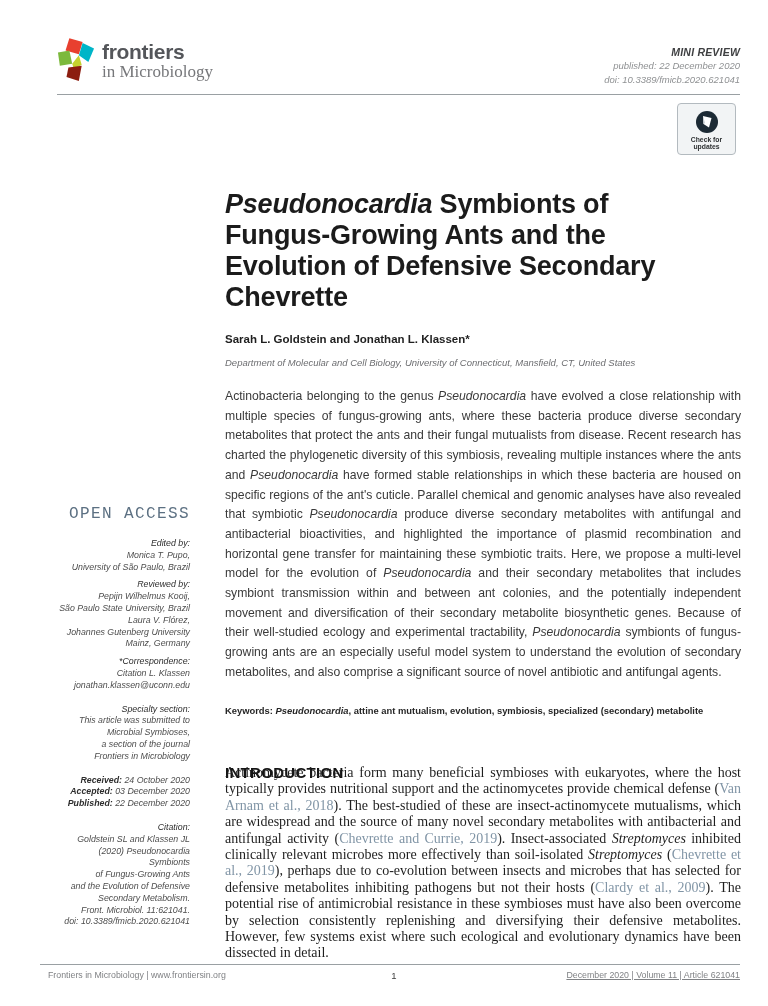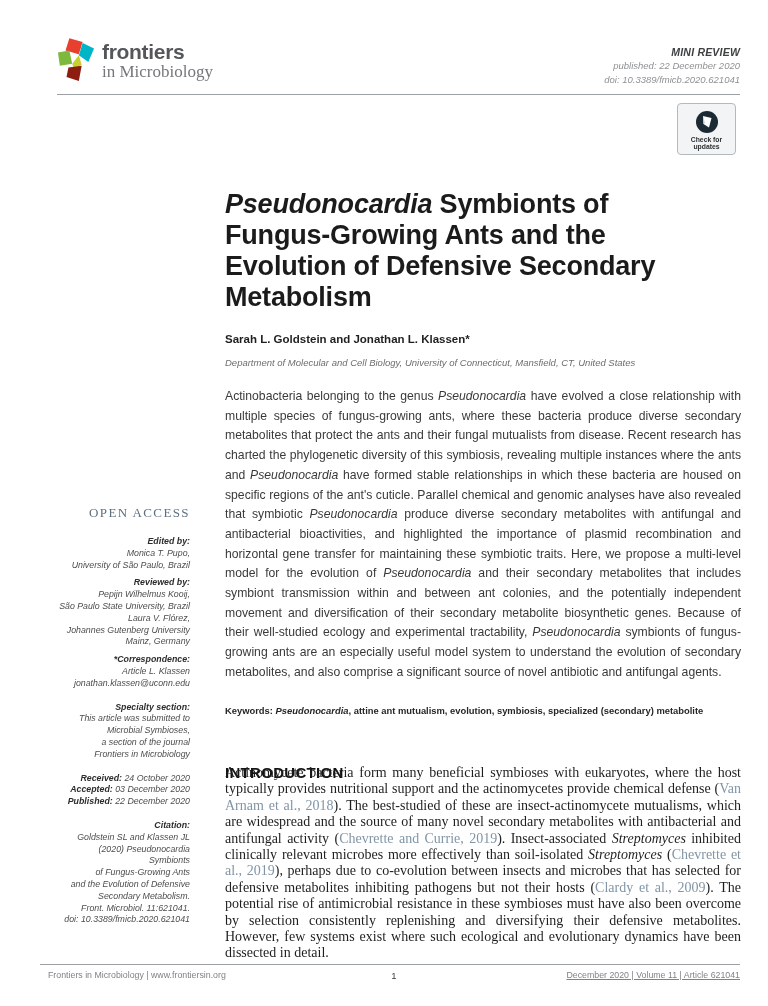--- a/index.html
+++ b/index.html
@@ -33,24 +33,24 @@
   .abstract { top:379px; font-size:12.2px; line-height:19.7px; color:#3a3a3a; text-align:justify; }
   .keywords { top:697px; font-size:9.4px; font-weight:bold; color:#262626; line-height:12px; }
   .section-heading { top:756px; font-size:15px; font-weight:bold; color:#141414; letter-spacing:0.3px; }
   .body-text { top:757px; font-family:"Liberation Serif", serif; font-size:14px; line-height:16.4px; color:#1e1e1e; text-align:justify; }
 
   .it { font-style:italic; }
   .cite { color:var(--citation-link,#8195a6); cursor:pointer; }
 
   
   .sidebar { position:absolute; left:57px; top:497px; width:133px; text-align:right; }
-  .open-access { font-family:Liberation Serif, serif; font-size:13px; color:var(--open-access,#5c7082);
+  .open-access { font-family:Liberation Mono, monospace; font-size:16px; color:var(--open-access,#5c7082);
     letter-spacing:1.4px; margin-bottom:15px; }
   .sb-block { margin-bottom:6px; font-style:italic; font-size:8.8px; line-height:11.8px; color:#4d4d4d; }
-  .sb-label { font-weight:bold; color:#2d2d2d; }
+  .sb-label { font-weight:normal; color:#2d2d2d; }
   .sb-line b { color:#2d2d2d; }
   .sb-link { cursor:pointer; }
 
   
   .footer-rule { position:absolute; left:40px; right:28px; top:956px; border-top:1px solid #9aa0a3; }
   .footer { position:absolute; left:40px; right:28px; top:962px; display:flex; font-size:8.8px; color:#808285;padding-left:8px; }
   .footer-left { flex:1; text-align:left; cursor:pointer; }
   .footer-center { flex:1; text-align:center; color:#3f3f3f; font-size:9.5px; }
   .footer-right { flex:1; text-align:right;text-decoration:underline; }
 </style>
@@ -90,21 +90,21 @@
     <div class="badge-text">
       <div>Check for</div>
       <div>updates</div>
     </div>
   </div>
 
   <h1 class="main-col title">
       <div><span class="it">Pseudonocardia</span><span> Symbionts of</span></div>
       <div><span>Fungus-Growing Ants and the</span></div>
       <div><span>Evolution of Defensive Secondary</span></div>
-      <div><span>Metabolism</span></div>
+      <div><span>Chevrette</span></div>
     </h1>
   <div class="main-col authors">Sarah L. Goldstein and Jonathan L. Klassen*</div>
   <div class="main-col affiliation">Department of Molecular and Cell Biology, University of Connecticut, Mansfield, CT, United States</div>
   <p class="main-col abstract"><span>Actinobacteria belonging to the genus </span><span class="it">Pseudonocardia</span><span> have evolved a close relationship with multiple species of fungus-growing ants, where these bacteria produce diverse secondary metabolites that protect the ants and their fungal mutualists from disease. Recent research has charted the phylogenetic diversity of this symbiosis, revealing multiple instances where the ants and </span><span class="it">Pseudonocardia</span><span> have formed stable relationships in which these bacteria are housed on specific regions of the ant's cuticle. Parallel chemical and genomic analyses have also revealed that symbiotic </span><span class="it">Pseudonocardia</span><span> produce diverse secondary metabolites with antifungal and antibacterial bioactivities, and highlighted the importance of plasmid recombination and horizontal gene transfer for maintaining these symbiotic traits. Here, we propose a multi-level model for the evolution of </span><span class="it">Pseudonocardia</span><span> and their secondary metabolites that includes symbiont transmission within and between ant colonies, and the potentially independent movement and diversification of their secondary metabolite biosynthetic genes. Because of their well-studied ecology and experimental tractability, </span><span class="it">Pseudonocardia</span><span> symbionts of fungus-growing ants are an especially useful model system to understand the evolution of secondary metabolites, and also comprise a significant source of novel antibiotic and antifungal agents.</span></p>
   <div class="main-col keywords"><span>Keywords: </span><span class="it">Pseudonocardia</span><span>, attine ant mutualism, evolution, symbiosis, specialized (secondary) metabolite</span></div>
   <h2 class="main-col section-heading">INTRODUCTION</h2>
   <p class="main-col body-text"><span>Actinomycete bacteria form many beneficial symbioses with eukaryotes, where the host typically provides nutritional support and the actinomycetes provide chemical defense (</span><span class="cite">Van Arnam et al., 2018</span><span>). The best-studied of these are insect-actinomycete mutualisms, which are widespread and the source of many novel secondary metabolites with antibacterial and antifungal activity (</span><span class="cite">Chevrette and Currie, 2019</span><span>). Insect-associated </span><span class="it">Streptomyces</span><span> inhibited clinically relevant microbes more effectively than soil-isolated </span><span class="it">Streptomyces</span><span> (</span><span class="cite">Chevrette et al., 2019</span><span>), perhaps due to co-evolution between insects and microbes that has selected for defensive metabolites inhibiting pathogens but not their hosts (</span><span class="cite">Clardy et al., 2009</span><span>). The potential rise of antimicrobial resistance in these symbioses must have also been overcome by selection consistently replenishing and diversifying their defensive metabolites. However, few systems exist where such ecological and evolutionary dynamics have been dissected in detail.</span></p>
 
   <div class="sidebar">
     <div class="open-access">OPEN ACCESS</div>
@@ -117,21 +117,21 @@
         <div class="sb-block">
           <div class="sb-label">Reviewed by:</div>
           <div class="sb-line">Pepijn Wilhelmus Kooij,</div>
           <div class="sb-line">São Paulo State University, Brazil</div>
           <div class="sb-line">Laura V. Flórez,</div>
           <div class="sb-line">Johannes Gutenberg University</div>
           <div class="sb-line">Mainz, Germany</div>
         </div>
         <div class="sb-block">
           <div class="sb-label">*Correspondence:</div>
-          <div class="sb-line">Article L. Klassen</div>
+          <div class="sb-line">Citation L. Klassen</div>
           <div class="sb-line sb-link">jonathan.klassen@uconn.edu</div>
         </div>
         <div class="sb-block" style="margin-top: 12px;">
           <div class="sb-label">Specialty section:</div>
           <div class="sb-line">This article was submitted to</div>
           <div class="sb-line">Microbial Symbioses,</div>
           <div class="sb-line">a section of the journal</div>
           <div class="sb-line">Frontiers in Microbiology</div>
         </div>
         <div class="sb-block" style="margin-top: 12px;">

